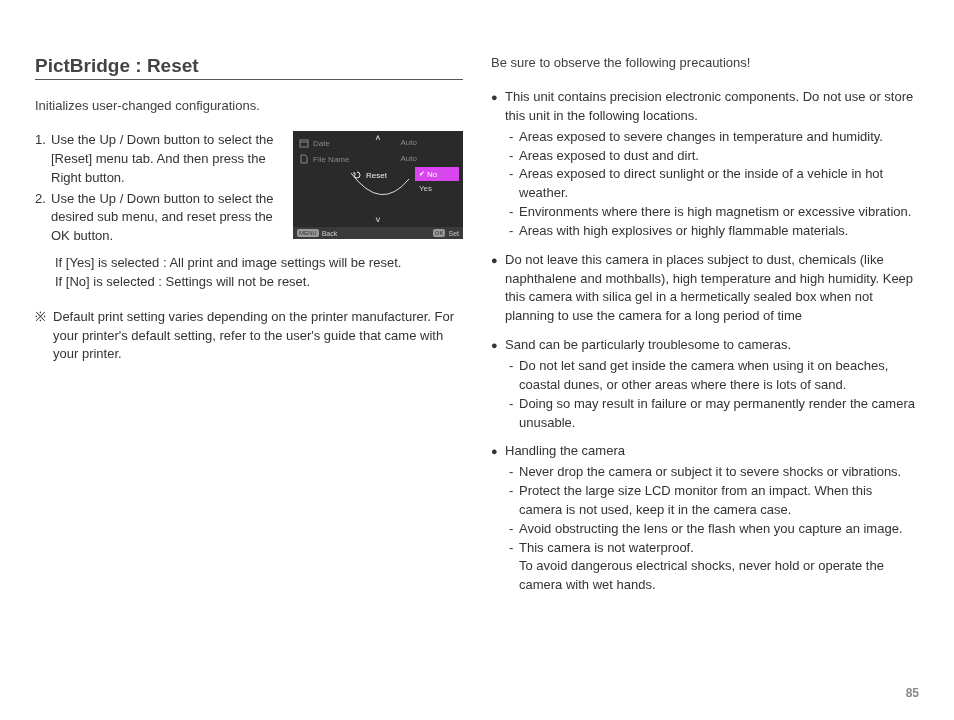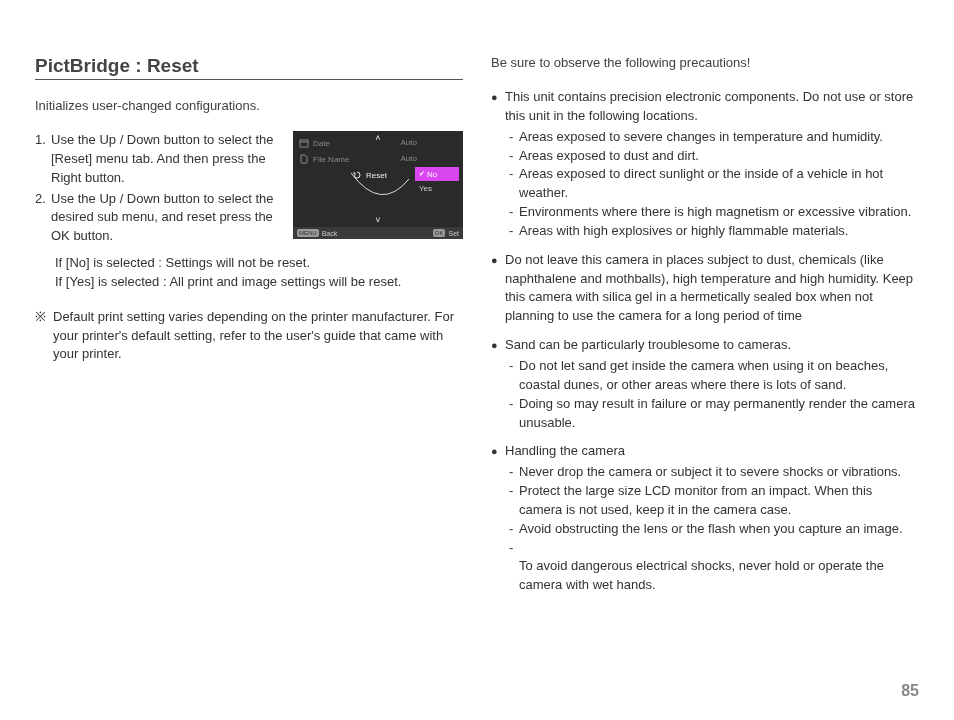--- a/index.html
+++ b/index.html
@@ -135,21 +135,21 @@
     .bul-dot { width: 14px; flex:none; font-size: 11px; padding-top:2px; }
     .sub-lines { margin-top: 2px; }
     .sub-line { display:flex; padding-left: 4px; }
     .dash { width: 10px; flex:none; }
     .sub-cont { padding-left: 14px; }
     .page-num {
       position: absolute;
       right: 35px;
       bottom: 20px;
       color: #888;
-      font-size: 16px;
+      font-size: 12px;
       font-weight: bold;
     }
   </style>
 </head>
 <body>
 
 <div class="columns">
 
   <div class="col">
     <h1 class="section-title">PictBridge : Reset</h1>
@@ -218,22 +218,22 @@
           </span>
           <span class="bb-right">
             <span class="key-badge">OK</span>
             <span>Set</span>
           </span>
         </div>
       </div>
     </div>
 
     <div class="explain">
+      <div>If [Yes] is selected : All print and image settings will be reset.</div>
       <div>If [No] is selected  : Settings will not be reset.</div>
-      <div>If [Yes] is selected : All print and image settings will be reset.</div>
     </div>
 
     <div class="note-block">
       <div class="note-row">
         <span class="note-sym">※</span>
         <span>Default print setting varies depending on the printer manufacturer. For your printer's default setting, refer to the user's guide that came with your printer.</span>
       </div>
     </div>
   </div>
 
@@ -305,20 +305,21 @@
             <div class="sub-line">
                 <span class="dash">-</span>
                 <span>Protect the large size LCD monitor from an impact. When this camera is not used, keep it in the camera case.</span>
               </div>
             <div class="sub-line">
                 <span class="dash">-</span>
                 <span>Avoid obstructing the lens or the flash when you capture an image.</span>
               </div>
             <div class="sub-line">
                 <span class="dash">-</span>
+                <span>This camera is not waterproof.</span>
               </div>
             <div class="sub-cont">To avoid dangerous electrical shocks, never hold or operate the camera with wet hands.</div>
           </div>
         </div>
       </div>
     </div>
   </div>
 </div>
 
 <div class="page-num">85</div>

